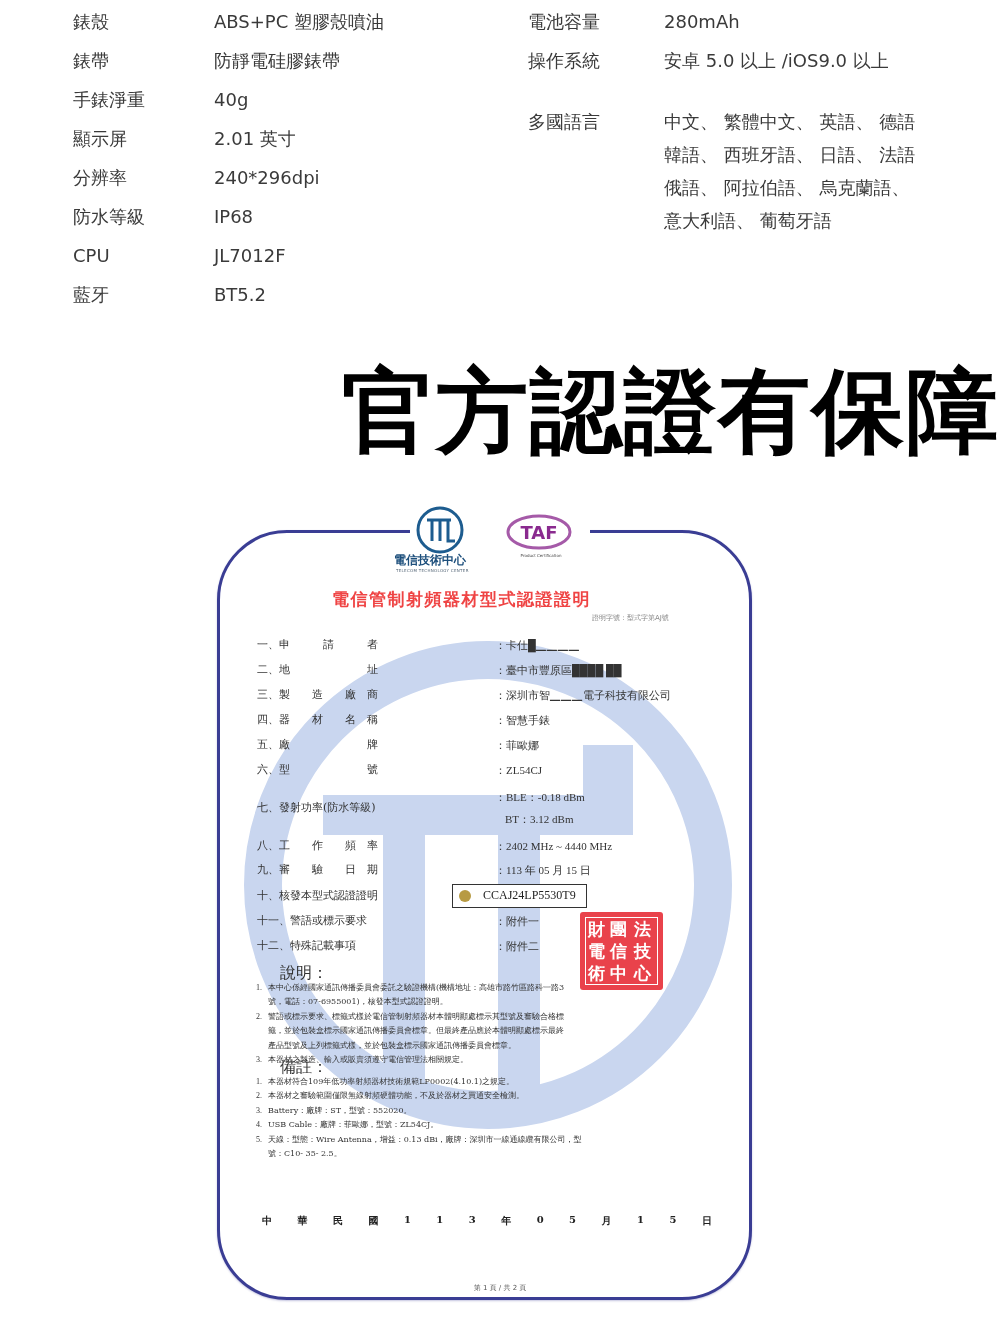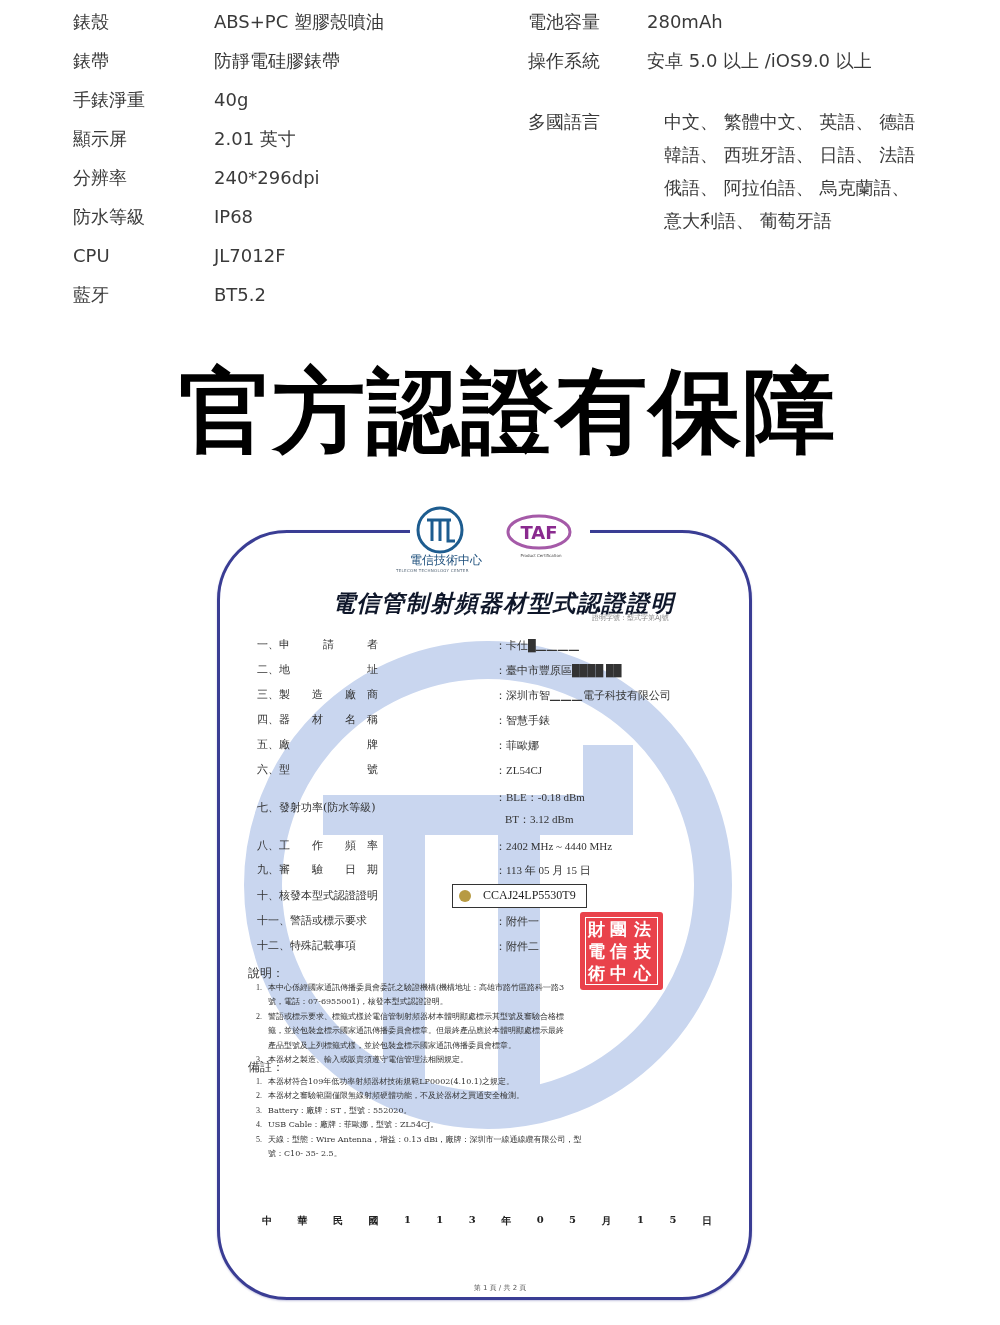--- a/index.html
+++ b/index.html
@@ -6,64 +6,64 @@
   html, body { width: 1000px; height: 1325px; background: #ffffff; overflow: hidden; }
   body { position: relative; font-family: "DejaVu Sans", "Liberation Sans", sans-serif; color: #333; }
 
   
   .spec { position: absolute; font-size: 18px; color: #3a3a3a; white-space: nowrap; }
   .spec .lbl { position: absolute; left: 0; }
   .spec .val { position: absolute; }
   .left-spec { left: 73px; top: 10px; }
   .left-spec .val { left: 141px; }
   .right-spec { left: 528px; top: 10px; }
-  .right-spec .val { left: 119px; text-align: right; }
+  .right-spec .val { left: 136px; text-align: right; }
   .row { position: absolute; left: 0; height: 24px; line-height: 24px; }
   .langs .ln { position: absolute; left: 136px; height: 24px; line-height: 24px; }
 
   
   .headline {
-    position: absolute; left: 16px; right: 0; top: 352px; text-align: center;
+    position: absolute; left: 16px; right: 0; top: 352px; text-align: right;
     font-family: "DejaVu Sans", sans-serif; font-weight: bold;
     font-size: 92px; letter-spacing: 2px; color: #000; line-height: 120px;
   }
 
   
   .cert {
     position: absolute; left: 217px; top: 530px; width: 535px; height: 770px;
     border: 3px solid #3a3d94; border-radius: 70px; background: #fff;
     box-shadow: 0 1px 2px rgba(60,60,150,.3);
   }
   .cert-gap { position: absolute; left: 190px; top: -6px; width: 180px; height: 10px; background: #fff; }
   .watermark { position: absolute; left: 228px; top: 625px; width: 520px; height: 520px; pointer-events: none; }
 
   .logo-ttc { position: absolute; left: 415px; top: 505px; width: 50px; height: 50px; }
-  .ttc-name { position: absolute; left: 410px; top: 552px; font-size: 12px; color: #1d4f7c; font-weight: normal; white-space: nowrap; }
+  .ttc-name { position: absolute; left: 394px; top: 552px; font-size: 12px; color: #1d4f7c; font-weight: bold; white-space: nowrap; }
   .ttc-sub { position: absolute; left: 396px; top: 568px; font-size: 4px; color: #567; letter-spacing: .3px; white-space: nowrap; }
   .logo-taf { position: absolute; left: 505px; top: 513px; width: 68px; height: 38px; }
   .taf-sub { position: absolute; left: 511px; top: 553px; font-size: 4px; color: #444; white-space: nowrap; text-align: center; width: 60px; }
 
-  .cert-title { position: absolute; left: 332px; top: 588px; font-family: "DejaVu Serif", serif; font-weight: bold; font-size: 23px; color: #0f172a; letter-spacing: 1.5px; white-space: nowrap; font-style: italic; }
+  .cert-title { position: absolute; left: 332px; top: 588px; font-family: "DejaVu Serif", serif; font-weight: bold; font-size: 17px; color: #ef4444; letter-spacing: 1.5px; white-space: nowrap; }
   .cert-ref { position: absolute; left: 592px; top: 613px; font-size: 7px; color: #888; white-space: nowrap; }
 
   .cert-fields { position: absolute; left: 257px; top: 637px; font-family: "DejaVu Serif", serif; font-size: 11px; color: #333; }
   .cf { position: absolute; left: 0; white-space: nowrap; height: 16px; line-height: 16px; }
   .cf .k { display: inline-block; width: 185px; letter-spacing: 0; }
   .cf .v { position: absolute; left: 195px; font-family: "Liberation Serif", serif; margin-left: 43px; }
 
   .mark-box { position: absolute; left: 452px; top: 884px; width: 135px; height: 24px; border: 1px solid #333; background: #fff; }
   .mark-dot { position: absolute; left: 6px; top: 5px; width: 12px; height: 12px; border-radius: 50%; background: #b79a42; }
   .mark-text { position: absolute; left: 30px; top: 3px; font-family: "Liberation Serif", serif; font-size: 12px; color: #222; }
 
   .seal { position: absolute; left: 580px; top: 912px; width: 83px; height: 78px; background: #e8323c; border-radius: 3px; opacity: .92; }
   .seal-grid { position: absolute; inset: 5px; border: 1.5px solid #fff; }
   .seal-glyph { position: absolute; color: #fff; font-size: 17px; font-weight: bold; font-family: "DejaVu Serif", serif; }
 
   .notes { position: absolute; font-family: "DejaVu Serif", serif; font-size: 8px; color: #333; line-height: 14.5px; }
-  .notes-head { font-size: 12px; }
+  .notes-head { font-size: 16px; margin-left: 32px; }
   .notes .item { padding-left: 20px; position: relative; white-space: nowrap; }
   .notes .item .num { position: absolute; left: 8px; font-family: "Liberation Serif", serif; }
 
   .date-line { position: absolute; left: 262px; top: 1214px; width: 450px; display: flex; justify-content: space-between; font-family: "DejaVu Serif", serif; font-weight: bold; font-size: 10px; color: #222; }
   .page-no { position: absolute; left: 0; width: 1000px; top: 1283px; text-align: center; font-size: 7px; color: #555; }
 </style>
 </head>
 <body>
 
 <div class="spec left-spec">

